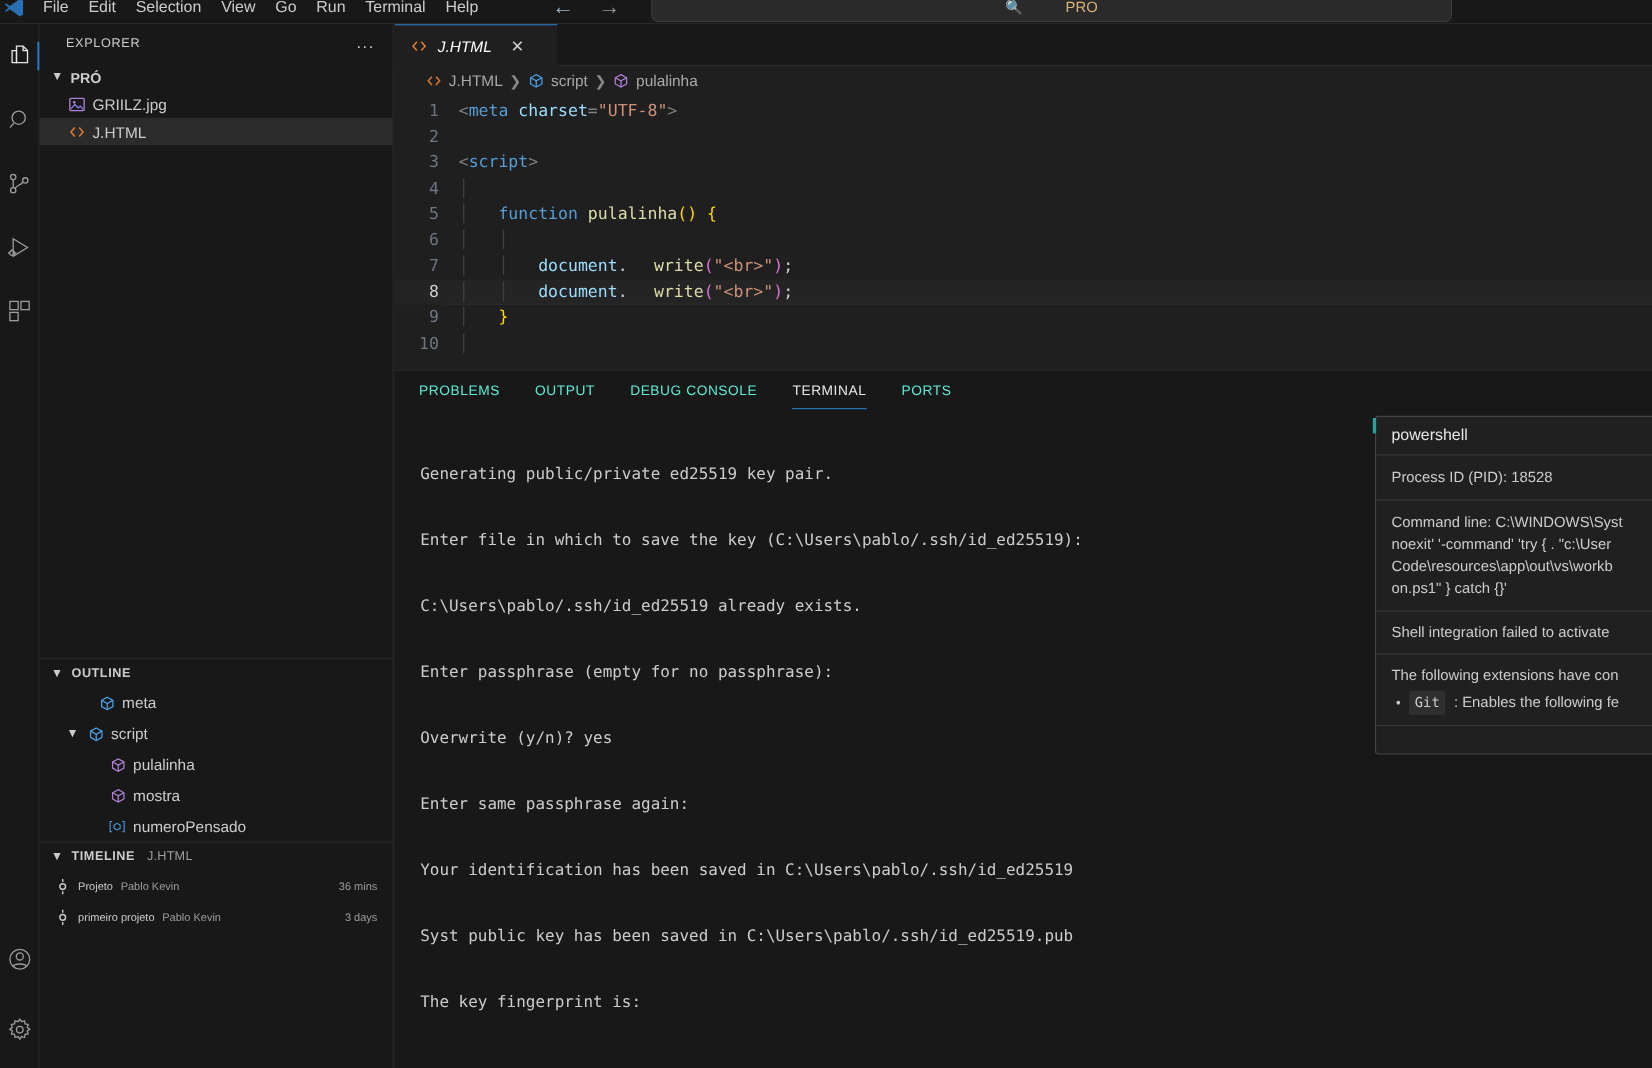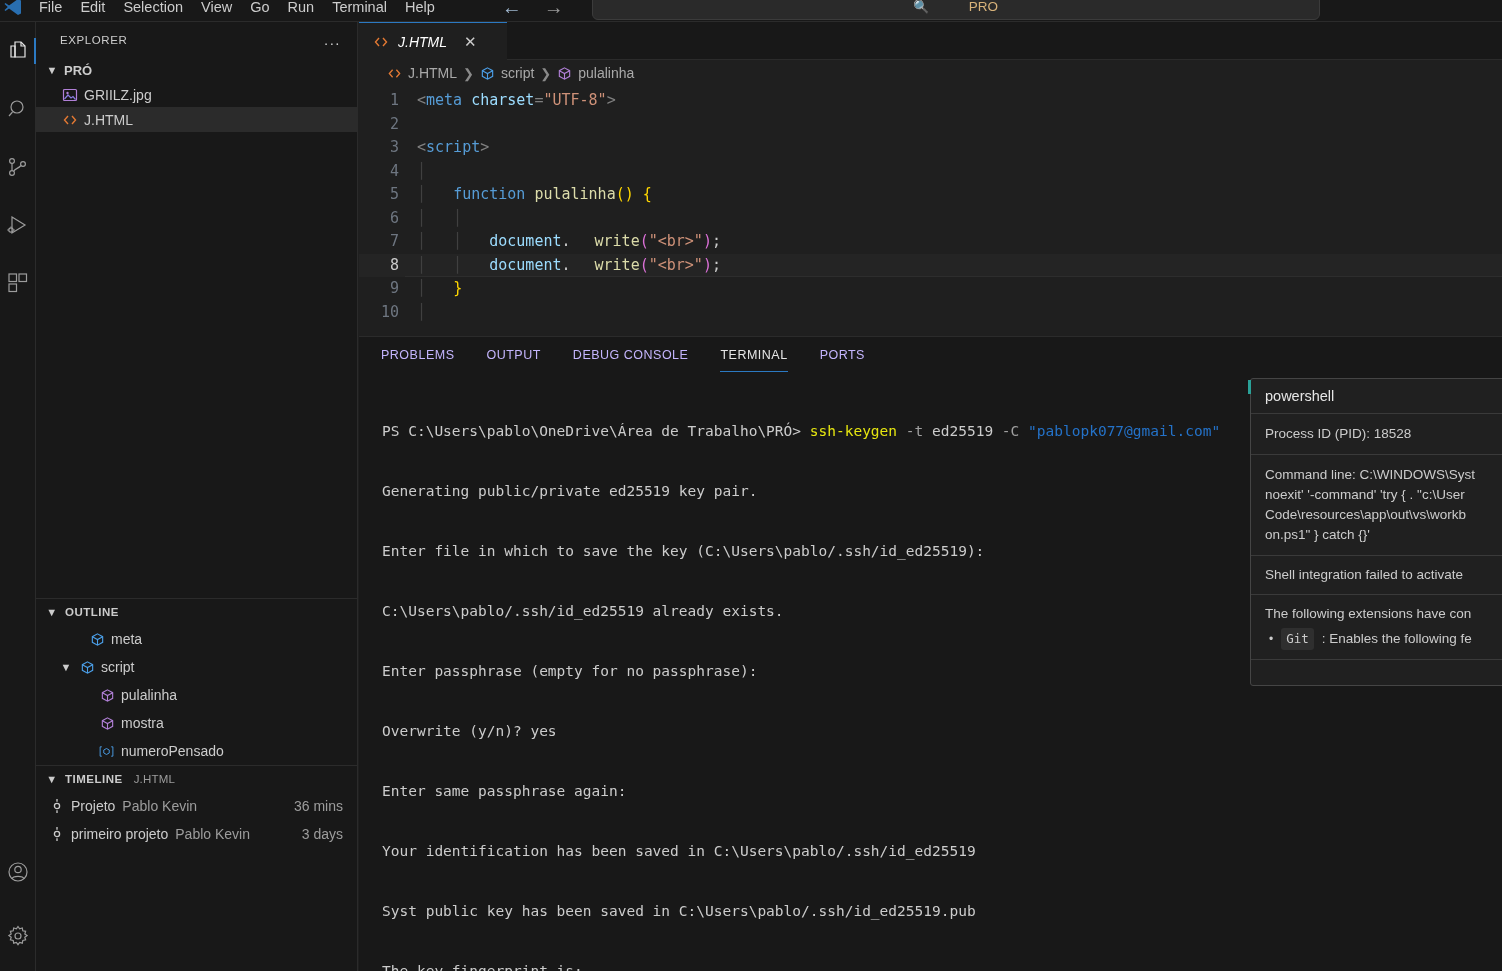--- a/index.html
+++ b/index.html
@@ -81,21 +81,21 @@
   .outline-sec { border-top: 1px solid #2b2b2b; }
   .sec-header {
     height: 26px; display: flex; align-items: center; gap: 5px;
     padding-left: 8px; font-size: 11.5px; font-weight: bold; letter-spacing: .5px; color: #cccccc;
   }
   .sec-sub { font-weight: normal; font-size: 11.5px; color: #9d9d9d; margin-left: 6px; letter-spacing: .2px; }
   .outline-body { height: 140px; overflow: hidden; }
   .ol-row { height: 28px; display: flex; align-items: center; gap: 6px; font-size: 14px; color: #cccccc; }
 
   .timeline-sec { border-top: 1px solid #2b2b2b; }
-  .tl-row { height: 28px; display: flex; align-items: center; padding-left: 14px; gap: 7px; font-size: 14px; }
+  .tl-row { height: 28px; display: flex; align-items: center; padding-left: 14px; gap: 7px; font-size: 10px; }
   .tl-label { color: #cccccc; }
   .tl-author { color: #9d9d9d; }
   .tl-time { color: #9d9d9d; margin-left: auto; margin-right: 14px; }
 
   
   .editor-area {
     position: absolute; left: 359px; top: 22px; width: 1143px; height: 314px;
     background: #1f1f1f;
   }
   .tabsrow { height: 38px; background: #181818; display: flex; }
@@ -144,21 +144,21 @@
   .t-par2  { color: #da70d6; }
   .t-brace { color: #ffd700; }
 
   
   .panel {
     position: absolute; left: 359px; top: 336px; width: 1143px; height: 635px;
     background: #181818; border-top: 1px solid #2b2b2b;
   }
   .panel-tabs { height: 35px; display: flex; align-items: center; padding-left: 22px; gap: 32px; }
   .ptab {
-    font-size: 12.5px; letter-spacing: .5px; color: #c4b5fd; height: 35px;
+    font-size: 12.5px; letter-spacing: .5px; color: #5eead4; height: 35px;
     display: flex; align-items: center; position: relative;
   }
   .ptab.active { color: #e7e7e7; }
   .ptab.active::after {
     content: ""; position: absolute; left: 0; right: 0; bottom: 0; height: 1.5px; background: #2b79c2;
   }
   .term-body {
     position: absolute; top: 44px; left: 0; right: 0; bottom: 0;
     font-family: "DejaVu Sans Mono", monospace; font-size: 14.5px; line-height: 20px;
     color: #cccccc; padding-left: 23px; white-space: pre;
@@ -489,21 +489,20 @@
   <div class="panel">
     <div class="panel-tabs">
       <div class="ptab">PROBLEMS</div>
       <div class="ptab">OUTPUT</div>
       <div class="ptab">DEBUG CONSOLE</div>
       <div class="ptab active">TERMINAL</div>
       <div class="ptab">PORTS</div>
     </div>
 
     <div class="term-body">
-      <div class="term-line"><span class="tk-white">PS C:\Users\pablo\OneDrive\Área de Trabalho\PRÓ&gt;</span><span> </span><span class="tk-yellow">ssh-keygen</span><span class="tk-gray"> -t</span><span class="tk-white"> ed25519</span><span class="tk-gray"> -C</span><span class="tk-cyan"> "pablopk077@gmail.com"</span></div>
       <div class="term-line">Generating public/private ed25519 key pair.</div>
       <div class="term-line">Enter file in which to save the key (C:\Users\pablo/.ssh/id_ed25519):</div>
       <div class="term-line">C:\Users\pablo/.ssh/id_ed25519 already exists.</div>
       <div class="term-line">Enter passphrase (empty for no passphrase):</div>
       <div class="term-line">Overwrite (y/n)? yes</div>
       <div class="term-line">Enter same passphrase again:</div>
       <div class="term-line">Your identification has been saved in C:\Users\pablo/.ssh/id_ed25519</div>
       <div class="term-line">Syst public key has been saved in C:\Users\pablo/.ssh/id_ed25519.pub</div>
       <div class="term-line">The key fingerprint is:</div>
       

